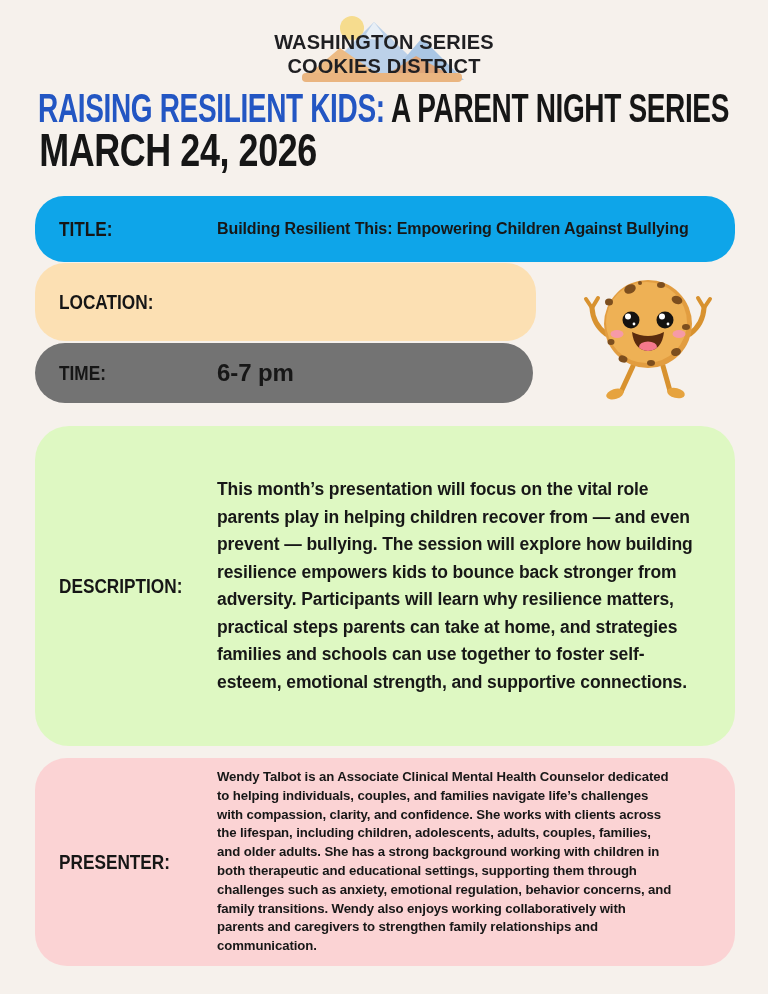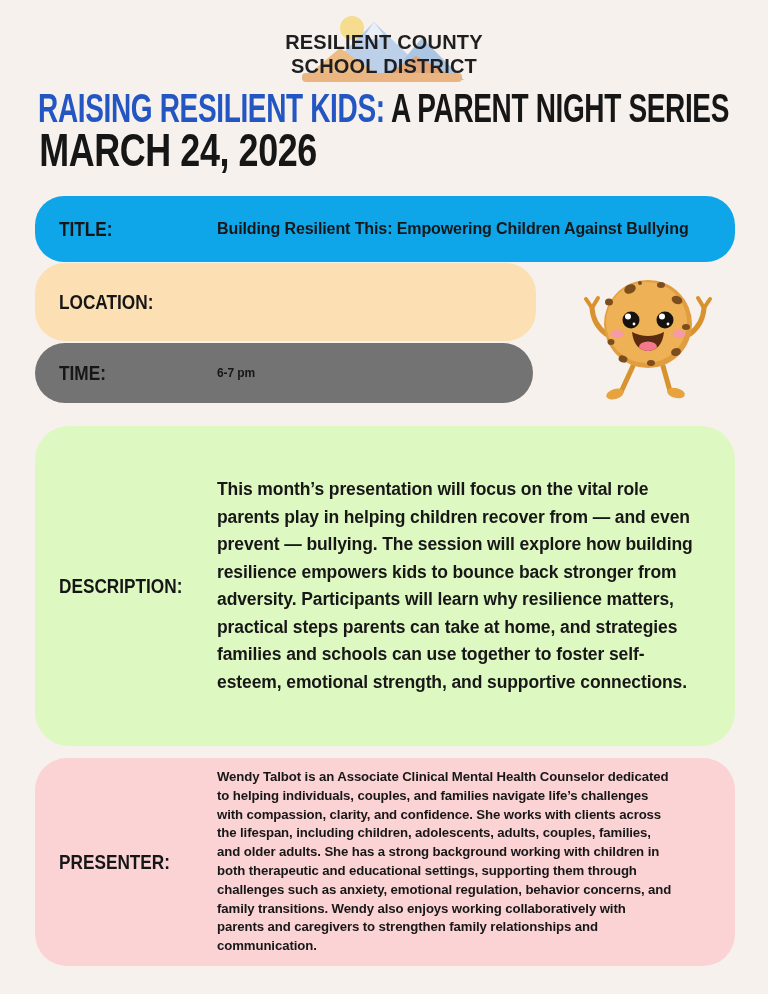--- a/index.html
+++ b/index.html
@@ -30,21 +30,21 @@
   .pill, .box { position:absolute; display:flex; align-items:center; padding-left:24px; }
   .lbl { flex:0 0 158px; transform:scaleX(.82); transform-origin:left center;
     font-weight:800; font-size:21px; letter-spacing:0; white-space:nowrap; color:#161616; }
   .val { font-weight:bold; font-size:16.5px; letter-spacing:-.1px; color:#171717; }
 
   .pill-title    { left:35px; top:196px; width:700px; height:66px; border-radius:29px; background:#0ea5e9; }
   .pill-title .val { font-size:16px; }
   .pill-location { left:35px; top:263px; width:501px; height:78px; border-radius:30px; background:#fce0b3; }
   .pill-location .val { font-size:17.5px; }
   .pill-time     { left:35px; top:343px; width:498px; height:60px; border-radius:30px; background:#737373; }
-  .pill-time .val { font-size:12px; }
+  .pill-time .val { font-size:24px; }
 
   .box-desc { left:35px; top:426px; width:700px; height:320px; border-radius:34px; background:#def8c2; }
   .box-desc .val { flex:1; margin-right:28px; font-size:17.5px; line-height:27.5px; letter-spacing:-.1px; }
   .box-presenter { left:35px; top:758px; width:700px; height:208px; border-radius:32px; background:#fbd3d4; }
   .box-presenter .val { width:455px; font-size:13.2px; line-height:18.8px; letter-spacing:-.1px; }
 
   
   .promo { position:absolute; left:560px; top:268px; width:176px; text-align:center; }
   .promo-text { display:flex; justify-content:center; }
   .promo-text .cond { white-space:nowrap; transform:scaleX(.78); transform-origin:center;
@@ -60,22 +60,22 @@
     <svg class="logo-art" width="220" height="74" viewBox="0 0 220 74">
       <circle cx="78" cy="16" r="12" fill="#f6d97e"></circle>
       <polygon points="42,68 100,10 160,68" fill="#b3cce9"></polygon>
       <polygon points="92,22 100,10 109,22 104,28 96,27" fill="#e6eff8"></polygon>
       <polygon points="112,68 148,26 190,68" fill="#9dbfe3"></polygon>
       <polygon points="28,68 66,36 112,68" fill="#ecb273"></polygon>
       <polygon points="104,68 142,44 186,68" fill="#db9a66"></polygon>
       <rect x="28" y="61" width="160" height="9" rx="4" fill="#e8ab6e"></rect>
     </svg>
     <div class="logo-text">
-      <div>RESILIENT COUNTY</div>
-      <div>SCHOOL DISTRICT</div>
+      <div>WASHINGTON SERIES</div>
+      <div>COOKIES DISTRICT</div>
     </div>
   </div>
 
   <div class="h1row">
     <div class="h1inner">
       <span class="blue">RAISING RESILIENT KIDS:</span><span class="rest">A PARENT NIGHT SERIES</span>
     </div>
   </div>
   <div class="h2row">
     <div class="h2inner">MARCH 24, 2026</div>

